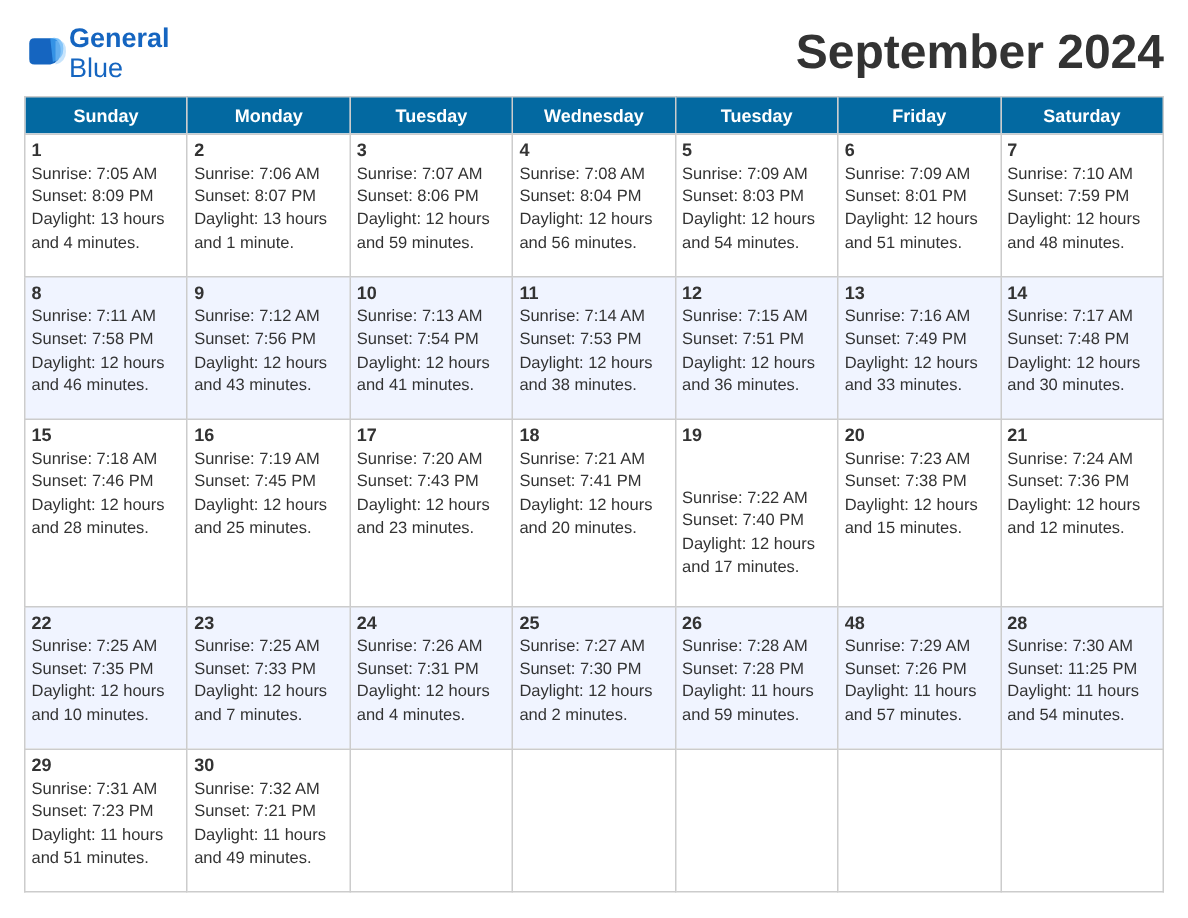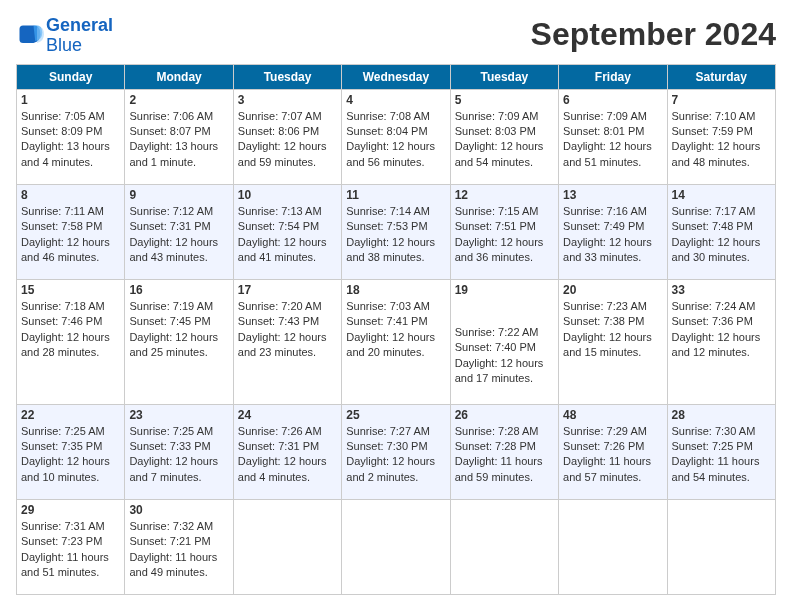--- a/index.html
+++ b/index.html
@@ -179,21 +179,21 @@
           <td>
             <span class="day-num">8</span>
             <div class="day-info" style="white-space: pre-line;">Sunrise: 7:11 AM
 Sunset: 7:58 PM
 Daylight: 12 hours
 and 46 minutes.</div>
           </td>
           <td>
             <span class="day-num">9</span>
             <div class="day-info" style="white-space: pre-line;">Sunrise: 7:12 AM
-Sunset: 7:31 PM
+Sunset: 7:56 PM
 Daylight: 12 hours
 and 43 minutes.</div>
           </td>
           <td>
             <span class="day-num">10</span>
             <div class="day-info" style="white-space: pre-line;">Sunrise: 7:13 AM
 Sunset: 7:54 PM
 Daylight: 12 hours
 and 41 minutes.</div>
           </td>
@@ -243,41 +243,41 @@
           </td>
           <td>
             <span class="day-num">17</span>
             <div class="day-info" style="white-space: pre-line;">Sunrise: 7:20 AM
 Sunset: 7:43 PM
 Daylight: 12 hours
 and 23 minutes.</div>
           </td>
           <td>
             <span class="day-num">18</span>
-            <div class="day-info" style="white-space: pre-line;">Sunrise: 7:03 AM
+            <div class="day-info" style="white-space: pre-line;">Sunrise: 7:21 AM
 Sunset: 7:41 PM
 Daylight: 12 hours
 and 20 minutes.</div>
           </td>
           <td>
             <span class="day-num">19</span>
             <div class="day-info" style="white-space: pre-line; margin-top: 28px;">Sunrise: 7:22 AM
 Sunset: 7:40 PM
 Daylight: 12 hours
 and 17 minutes.</div>
           </td>
           <td>
             <span class="day-num">20</span>
             <div class="day-info" style="white-space: pre-line;">Sunrise: 7:23 AM
 Sunset: 7:38 PM
 Daylight: 12 hours
 and 15 minutes.</div>
           </td>
           <td>
-            <span class="day-num">33</span>
+            <span class="day-num">21</span>
             <div class="day-info" style="white-space: pre-line;">Sunrise: 7:24 AM
 Sunset: 7:36 PM
 Daylight: 12 hours
 and 12 minutes.</div>
           </td>
         </tr>
         <tr class="row-alt">
           <td>
             <span class="day-num">22</span>
             <div class="day-info" style="white-space: pre-line;">Sunrise: 7:25 AM
@@ -316,21 +316,21 @@
           <td>
             <span class="day-num">48</span>
             <div class="day-info" style="white-space: pre-line;">Sunrise: 7:29 AM
 Sunset: 7:26 PM
 Daylight: 11 hours
 and 57 minutes.</div>
           </td>
           <td>
             <span class="day-num">28</span>
             <div class="day-info" style="white-space: pre-line;">Sunrise: 7:30 AM
-Sunset: 7:25 PM
+Sunset: 11:25 PM
 Daylight: 11 hours
 and 54 minutes.</div>
           </td>
         </tr>
         <tr>
           <td>
             <span class="day-num">29</span>
             <div class="day-info" style="white-space: pre-line;">Sunrise: 7:31 AM
 Sunset: 7:23 PM
 Daylight: 11 hours

